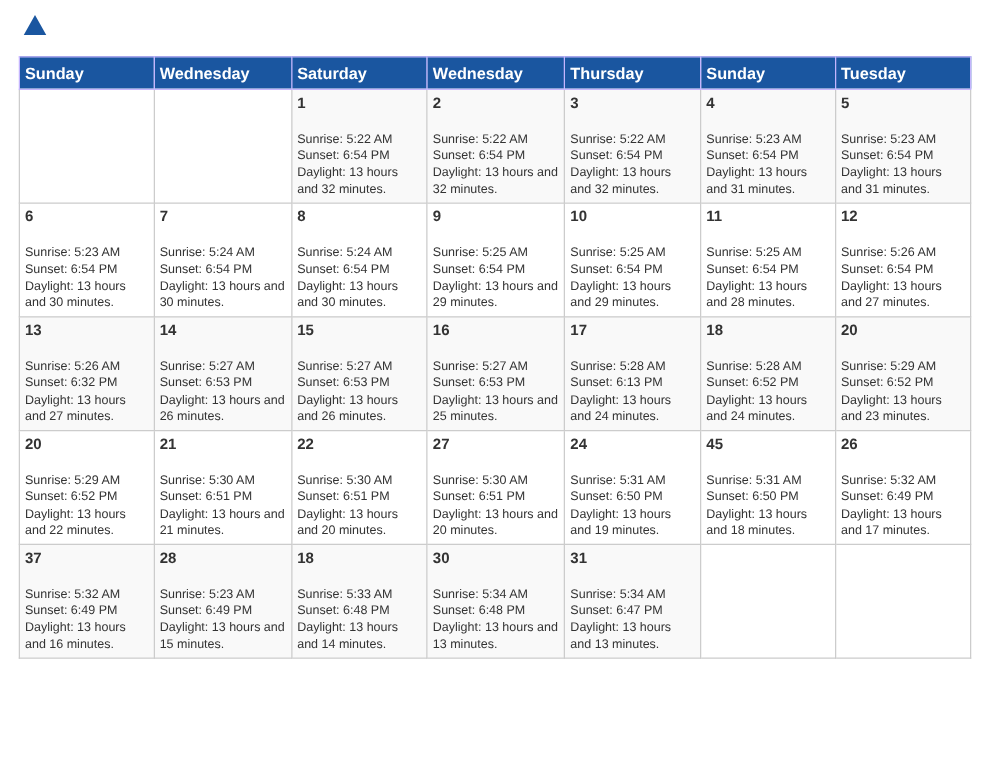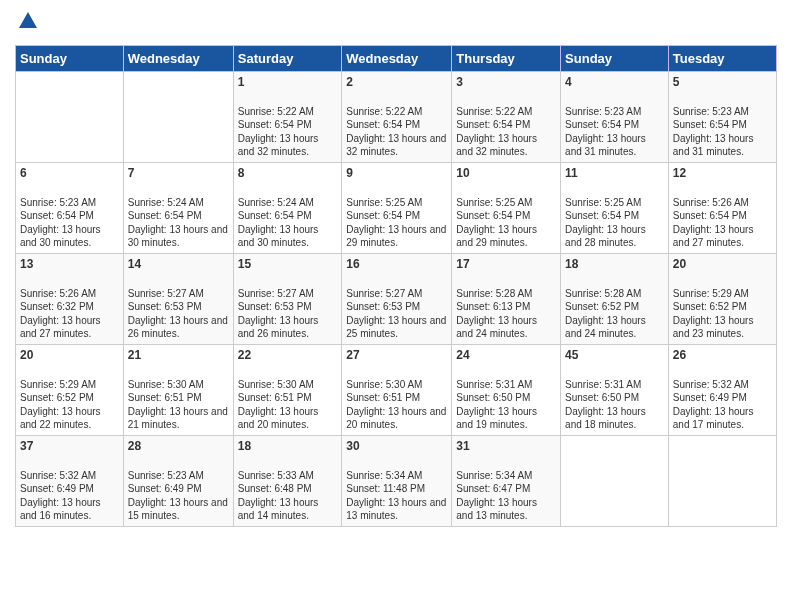--- a/index.html
+++ b/index.html
@@ -312,21 +312,21 @@
           </td>
           <td>
             <span class="day-number">18</span>
             <div class="day-info">Sunrise: 5:33 AM
 Sunset: 6:48 PM
 Daylight: 13 hours and 14 minutes.</div>
           </td>
           <td>
             <span class="day-number">30</span>
             <div class="day-info">Sunrise: 5:34 AM
-Sunset: 11:48 PM
+Sunset: 6:48 PM
 Daylight: 13 hours and 13 minutes.</div>
           </td>
           <td>
             <span class="day-number">31</span>
             <div class="day-info">Sunrise: 5:34 AM
 Sunset: 6:47 PM
 Daylight: 13 hours and 13 minutes.</div>
           </td>
           <td class="empty"></td>
           <td class="empty"></td>

